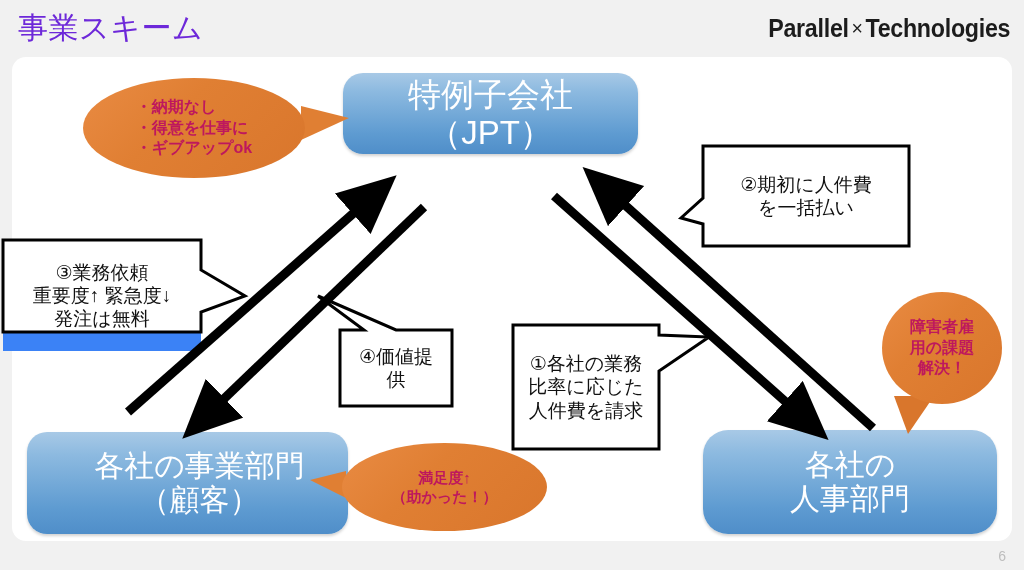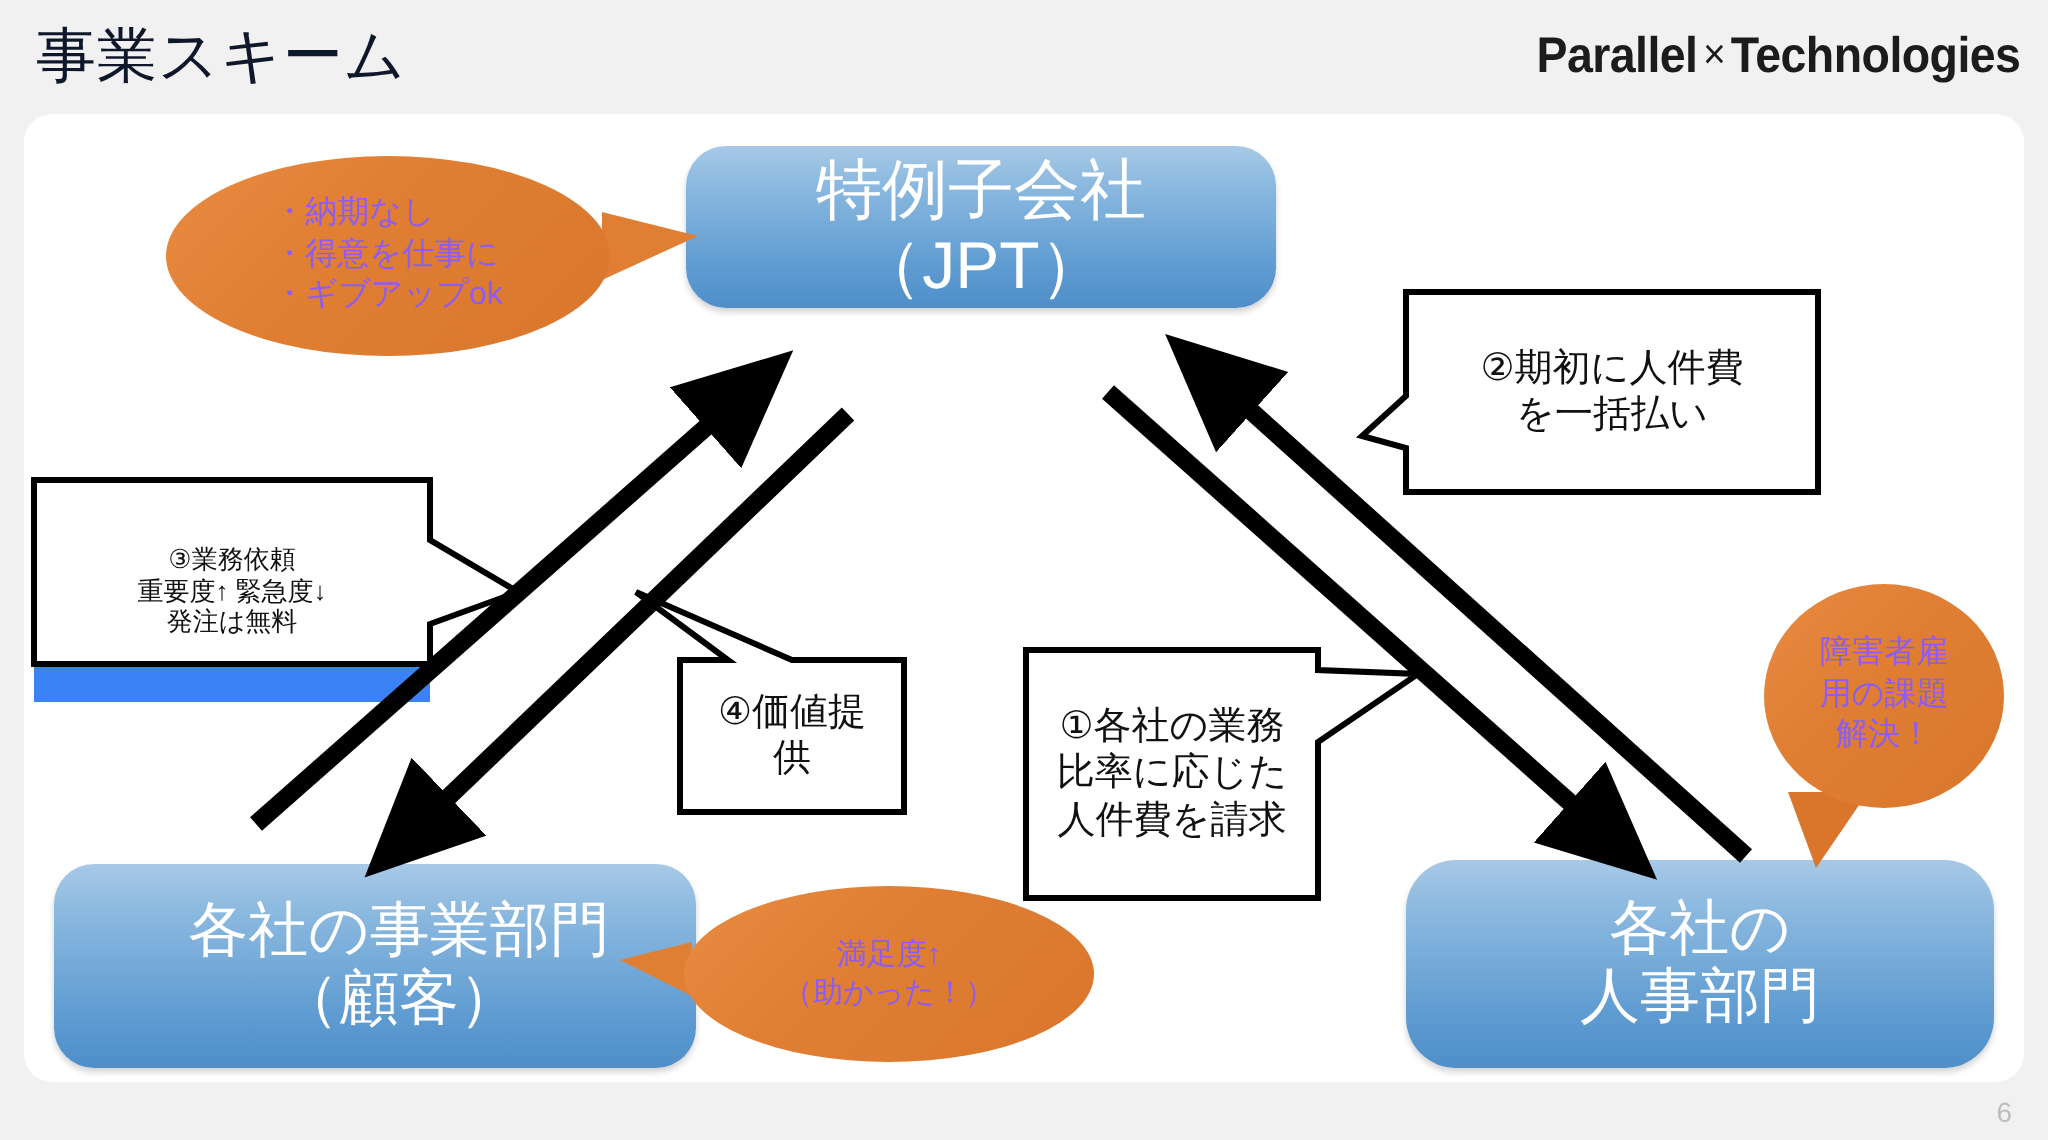--- a/index.html
+++ b/index.html
@@ -18,21 +18,21 @@
     position: absolute;
     left: 0; top: 0;
     width: 1024px; height: 570px;
   }
 
   
   .slide-title {
     position: absolute;
     left: 18px; top: 8px;
     font-size: 30px;
-    color: #0f172a;
+    color: #6d28d9;
     letter-spacing: 0.5px;
     white-space: nowrap;
   }
   .logo {
     position: absolute;
     right: 14px; top: 14px;
     font-size: 25px;
     font-weight: bold;
     color: #1c1c1c;
     letter-spacing: -0.3px;
@@ -92,26 +92,27 @@
     left: 703px; top: 430px;
     width: 294px; height: 104px;
     font-size: 30px;
     border-radius: 25px;
   }
   .blue-box .line2 { display:block; }
 
   
   .bubble {
     position: absolute;
-    color: #8b5cf6;
+    color: #be185d;
     text-align: center;
     display: flex;
     align-items: center;
     justify-content: center;
     line-height: 1.28;
+    font-weight: bold;
   }
   .bubble .inner { position: relative; z-index: 2; }
   .bubble .body {
     position: absolute;
     left: 0; top: 0; right: 0; bottom: 0;
     border-radius: 50%;
     background: linear-gradient(135deg, #e98b43 0%, #e07f33 40%, #d9762c 100%);
     z-index: 1;
   }
   .bubble .tail {
@@ -180,21 +181,21 @@
   }
   .callout svg {
     position: absolute;
     left: 0; top: 0;
     overflow: visible;
     z-index: 2;
   }
   .callout .line { display: block; }
 
   #callout-2 { left: 703px; top: 146px; width: 206px; height: 100px; font-size: 19px; }
-  #callout-3 { left: 17px;  top: 240px; width: 198px; height: 111px;  font-size: 13px; }
+  #callout-3 { left: 3px;  top: 240px; width: 198px; height: 111px;  font-size: 19px; }
   #callout-4 { left: 340px; top: 330px; width: 112px; height: 76px; font-size: 19px; }
   #callout-1 { left: 513px; top: 325px; width: 146px; height: 124px; font-size: 19px; }
 
   
   #arrows {
     position: absolute;
     left: 0; top: 0;
     width: 1024px; height: 570px;
     pointer-events: none;
     z-index: 5;

